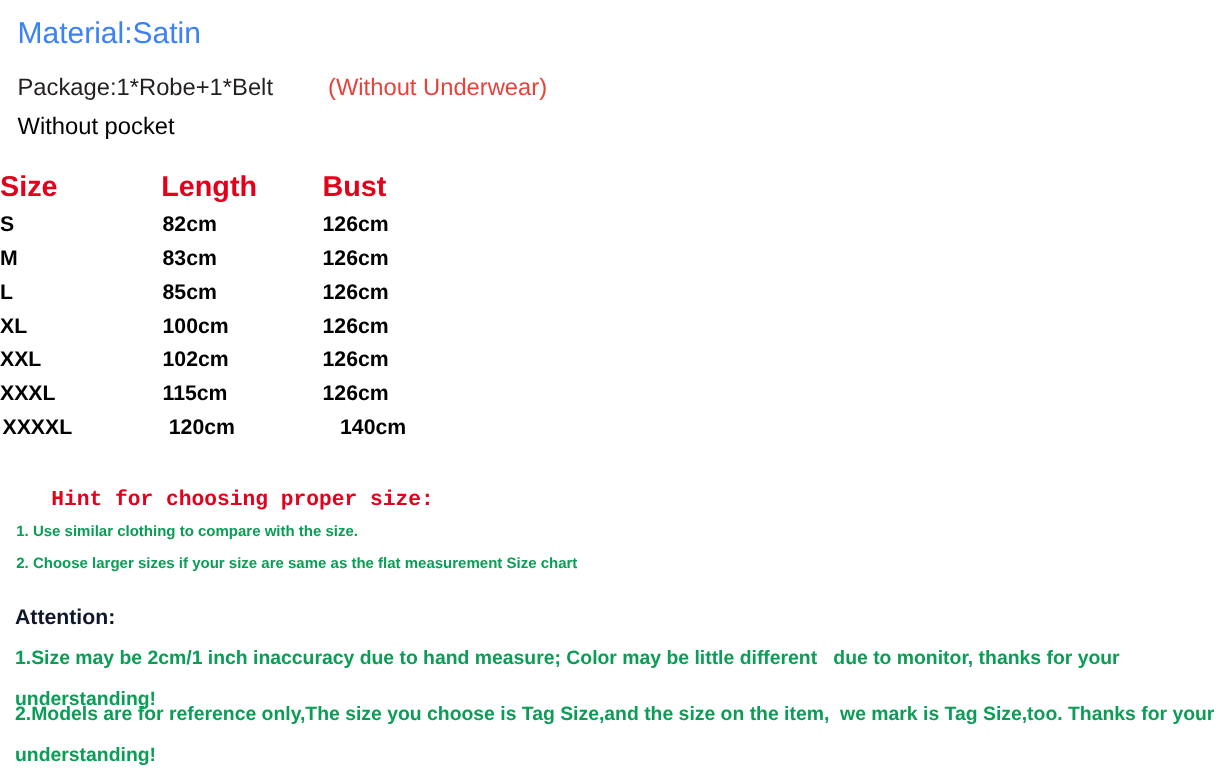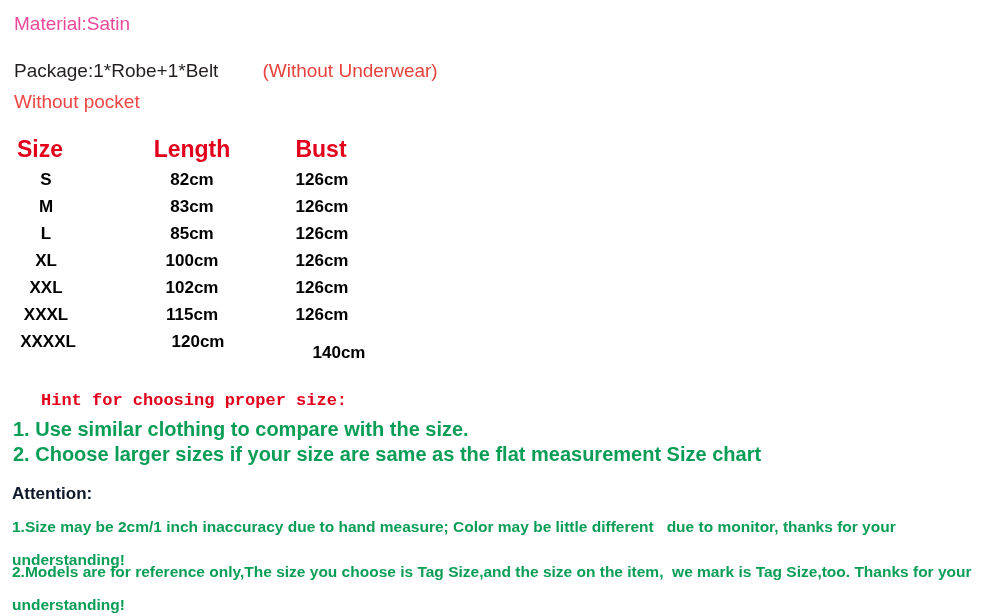--- a/index.html
+++ b/index.html
@@ -22,23 +22,23 @@
     width: 984px;
     height: 616px;
     background: #ffffff;
   }
 
   
   .intro-material {
     position: absolute;
     left: 14px;
     top: 13px;
-    font-size: 19px;
+    font-size: 24px;
     font-weight: 400;
-    color: #ec4899;
+    color: #3b82f6;
     white-space: nowrap;
   }
 
   .intro-package {
     position: absolute;
     left: 14px;
     top: 60px;
     font-size: 19px;
     font-weight: 400;
     color: #231f20;
@@ -48,21 +48,21 @@
     color: #e8423c;
     padding-left: 44px;
   }
 
   .intro-pocket {
     position: absolute;
     left: 14px;
     top: 91px;
     font-size: 19px;
     font-weight: 400;
-    color: #ef4444;
+    color: #000000;
     white-space: nowrap;
   }
 
   
   .size-table {
     position: absolute;
     left: 0px;
     top: 136px;
     width: 420px;
   }
@@ -72,55 +72,54 @@
   }
   .size-table .row.header {
     height: 34px;
   }
   .cell {
     position: absolute;
     font-size: 17px;
     font-weight: bold;
     color: #000000;
     white-space: nowrap;
-    text-align: center;
   }
   .cell.c-size   { left: 0px;   width: 92px; }
   .cell.c-length { left: 130px; width: 124px; }
   .cell.c-bust   { left: 258px; width: 128px; }
 
   .row.header .cell {
     font-size: 23px;
     font-weight: bold;
     color: #e4001b;
   }
   .row.header .cell.c-size   { left: 0px;   width: 80px; }
   .row.header .cell.c-length { left: 129px; width: 126px; }
   .row.header .cell.c-bust   { left: 258px; width: 126px; }
 
   
   .row.last .cell.c-size   { left: 2px;  width: 92px; }
   .row.last .cell.c-length { left: 135px; width: 126px; }
-  .row.last .cell.c-bust   { left: 272px; width: 134px; margin-top: 11px; }
+  .row.last .cell.c-bust   { left: 272px; width: 134px; }
 
   
   .hint-title {
     position: absolute;
     left: 41px;
     top: 391px;
     font-size: 17px;
     font-weight: bold;
     color: #e4001b;
     white-space: nowrap;
     font-family: Liberation Mono, monospace;
   }
   .hint-line {
     position: absolute;
     left: 13px;
-    font-size: 20px;
+    font-size: 12px;
     font-weight: bold;
     color: #0a9d56;
     white-space: nowrap;
   }
   .hint-line.l1 { top: 418px; }
   .hint-line.l2 { top: 443px; text-align: center; }
 
   
   .attention-title {
     position: absolute;

